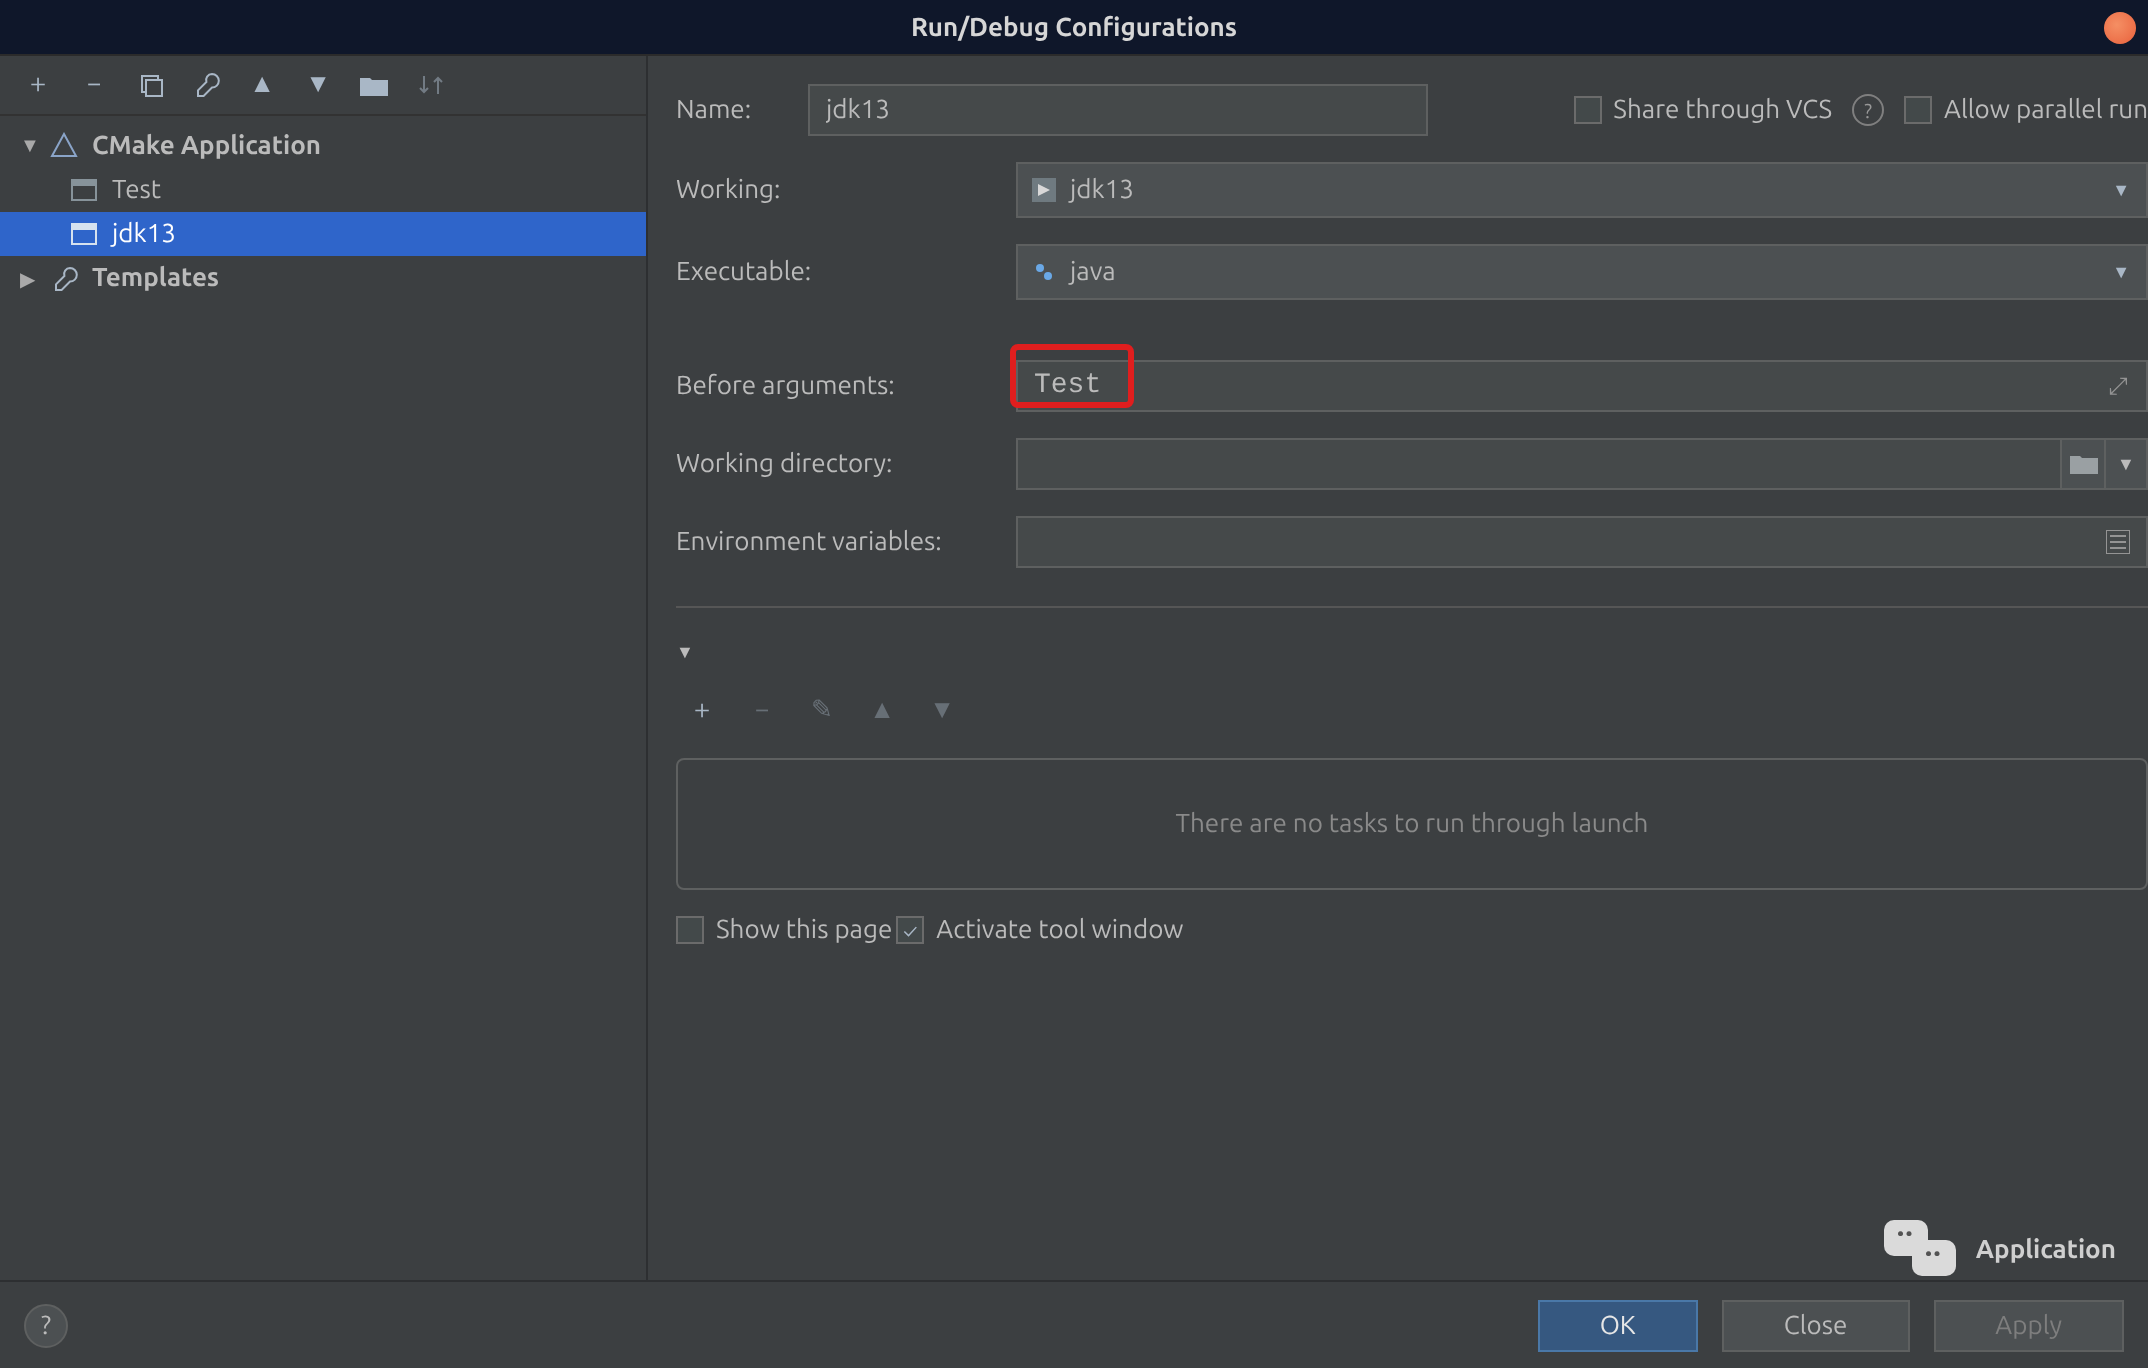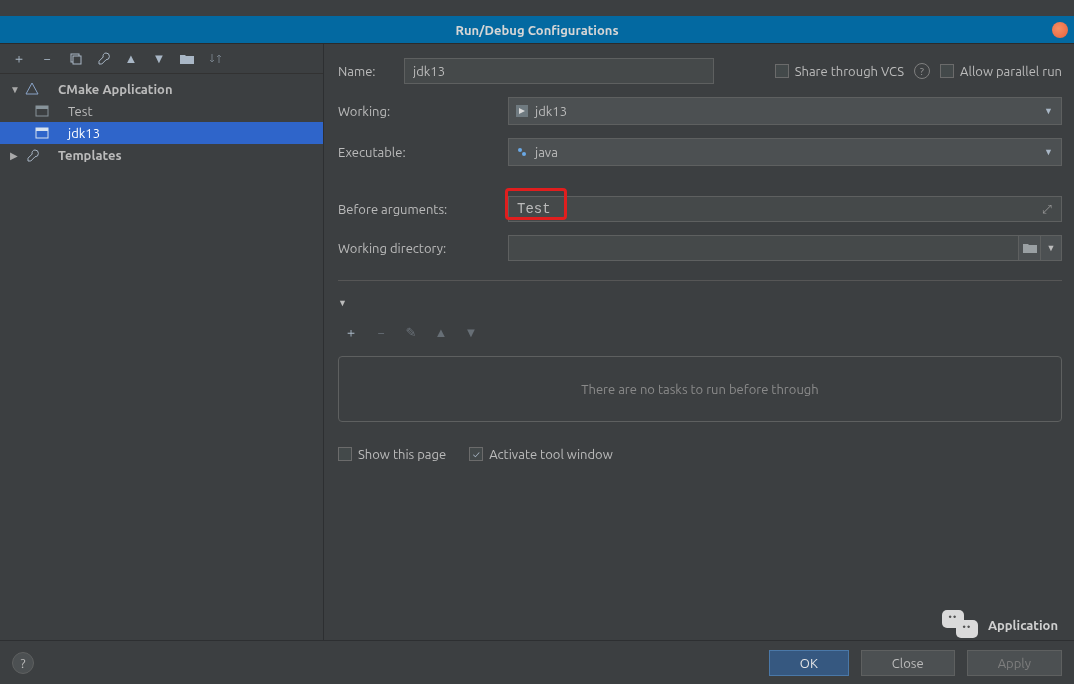--- a/index.html
+++ b/index.html
@@ -12,27 +12,26 @@
   body {
     width: 1074px;
     height: 684px;
     background: #3c3f41;
     color: #bbbbbb;
     overflow: hidden;
     position: relative;
   }
   .titlebar {
     height: 28px;
-    background: #0369a1;
+    background: #0f172a;
     display: flex;
     align-items: center;
     justify-content: center;
     position: relative;
     border-bottom: 1px solid #2b2b2b;
-    margin-top: 16px;
   }
   .titlebar-title {
     font-weight: bold;
     color: #d6d6d6;
   }
   .close-btn {
     position: absolute;
     right: 6px;
     top: 50%;
     transform: translateY(-50%);
@@ -96,26 +95,26 @@
     display: inline-block;
   }
   .tree-icon {
     width: 16px;
     display: inline-flex;
     align-items: center;
     justify-content: center;
   }
   .lvl-1 { padding-left: 34px; }
   .tree-label { 
-    margin-left: 14px; 
+    margin-left: 2px; 
   }
   .tree-label.bold { font-weight: bold; }
   .form {
     flex: 1;
-    padding: 14px 12px 8px 14px;
+    padding: 14px 0 8px 14px;
     display: flex;
     flex-direction: column;
     gap: 13px;
   }
   .form-row {
     display: flex;
     align-items: center;
   }
   .form-label {
     width: 170px;
@@ -501,40 +500,56 @@
         <input class="text-input" style="margin-right: -1px;" value="">
         <span class="trail-btn" style="border-right:none">
           <svg width="14" height="11" viewBox="0 0 14 11">
               <path d="M0 1h5l1 1h8v8H0z" fill="#9aa0a3"></path>
             </svg>
         </span>
         <span class="trail-btn">▼</span>
       </div>
     </div>
 
+    <div class="form-row env-row">
+      <span class="form-label">Environment variables:</span>
+      <div class="input-wrap">
+        <input class="text-input" value="" style="">
+        <div class="input-trail">
+          <span class="trail-icon">
+            <svg width="12" height="12" viewBox="0 0 12 12">
+                <rect x="0" y="0" width="12" height="12" fill="none" stroke="#949494"></rect>
+                <line x1="2" y1="3" x2="10" y2="3" stroke="#949494"></line>
+                <line x1="2" y1="6" x2="10" y2="6" stroke="#949494"></line>
+                <line x1="2" y1="9" x2="10" y2="9" stroke="#949494"></line>
+              </svg>
+          </span>
+        </div>
+      </div>
+    </div>
 
     <div class="separator"></div>
 
     <div class="before-launch-header">
       <span style="font-size:9px">▼</span>
     </div>
 
     <div class="bl-toolbar">
       <span class="tb-icon">＋</span>
       <span class="tb-icon" style="opacity:.4">−</span>
       <span class="tb-icon" style="opacity:.4">✎</span>
       <span class="tb-icon" style="opacity:.4">▲</span>
       <span class="tb-icon" style="opacity:.4">▼</span>
     </div>
 
     <div class="bl-panel">
-      <span>There are no tasks to run before through</span>
-    </div>
-
-    <div class="form-row" style="gap:23px; margin-top:12px">
+      <span>There are no tasks to run through launch</span>
+    </div>
+
+    <div class="form-row" style="gap:2px; margin-top:0">
       <div class="check-group">
         <span class="checkbox"></span>
         <span>Show this page</span>
       </div>
       <div class="check-group">
         <span class="checkbox">✓</span>
         <span>Activate tool window</span>
       </div>
     </div>
 

